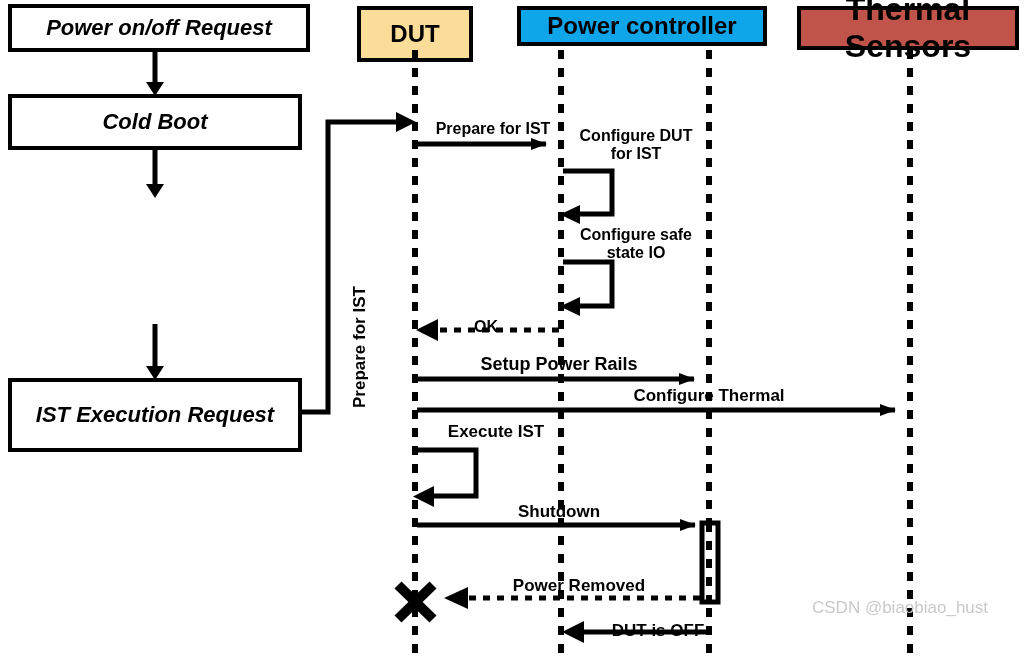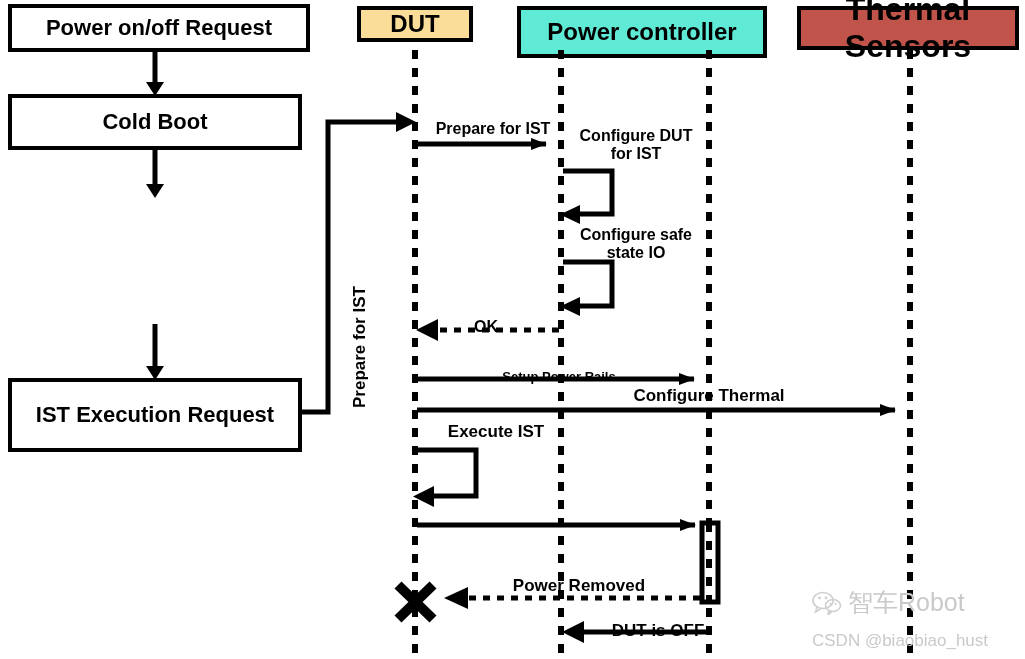--- a/index.html
+++ b/index.html
@@ -31,20 +31,21 @@
     box-sizing: border-box;
     border: 4px solid #000000;
     background: #ffffff;
     display: flex;
     align-items: center;
     justify-content: center;
     text-align: center;
     font-weight: bold;
     color: #000000;
     line-height: 1.15;
+    font-style: italic;
   }
   .fc-box .lbl { display: block; width: 100%; }
 
   
   .ll-head {
     position: absolute;
     box-sizing: border-box;
     border: 4px solid #000000;
     display: flex;
     align-items: center;
@@ -102,25 +103,25 @@
 
   <div class="fc-box" id="box-cold-boot" style="left:8px; top:94px; width:294px; height:56px; font-size:22px;">
     <span class="lbl">Cold Boot</span>
   </div>
 
 
   <div class="fc-box" id="box-ist-request" style="left:8px; top:378px; width:294px; height:74px; font-size:22px;">
     <span class="lbl">IST Execution Request</span>
   </div>
 
-  <div class="ll-head" id="head-dut" style="left:357px; top:6px; width:116px; height:36px; font-size:24px; background:#FBDD9A;">
+  <div class="ll-head" id="head-dut" style="left:357px; top:6px; width:116px; height:56px; font-size:24px; background:#FBDD9A;">
     <span>DUT</span>
   </div>
 
-  <div class="ll-head" id="head-power-controller" style="left:517px; top:6px; width:250px; height:52px; font-size:24px; background:#5eead4;">
+  <div class="ll-head" id="head-power-controller" style="left:517px; top:6px; width:250px; height:40px; font-size:24px; background:#0ea5e9;">
     <span>Power controller</span>
   </div>
 
   <div class="ll-head" id="head-thermal-sensors" style="left:797px; top:6px; width:222px; height:44px; font-size:32px; background:#C0534A;">
     <span>Thermal Sensors</span>
   </div>
 
   <svg class="layer" viewBox="0 0 1025 659">
     <defs>
       <marker id="ah" markerWidth="12" markerHeight="12" refX="11" refY="5" orient="auto" markerUnits="userSpaceOnUse">
@@ -212,43 +213,31 @@
   <div class="msg-lbl" style="left:418px; top:120px; width:150px; font-size:16px;">Prepare for IST</div>
 
   <div class="msg-lbl" style="left:560px; top:127px; width:152px; font-size:16px;">Configure DUT
 for IST</div>
 
   <div class="msg-lbl" style="left:560px; top:226px; width:152px; font-size:16px;">Configure safe
 state IO</div>
 
   <div class="msg-lbl" style="left:458px; top:318px; width:56px; font-size:16px;">OK</div>
 
-  <div class="msg-lbl" style="left:449px; top:370px; width:220px; font-size:13px;">Setup Power Rails</div>
+  <div class="msg-lbl" style="left:449px; top:354px; width:220px; font-size:18px;">Setup Power Rails</div>
 
   <div class="msg-lbl" style="left:608px; top:386px; width:202px; font-size:17px;">Configure Thermal</div>
 
   <div class="msg-lbl" style="left:420px; top:422px; width:152px; font-size:17px;">Execute IST</div>
 
+  <div class="msg-lbl" style="left:464px; top:502px; width:190px; font-size:17px;">Shutdown</div>
 
   <div class="msg-lbl" style="left:468px; top:576px; width:222px; font-size:17px;">Power Removed</div>
 
   <div class="msg-lbl" style="left:600px; top:621px; width:116px; font-size:17px;">DUT is OFF</div>
 
   <div class="msg-lbl vert" style="left:350px; top:408px; font-size:17px; transform: rotate(-90deg);">Prepare for IST</div>
 
   <div id="watermark" style="left:812px; top:586px;">
-    <div class="wm-top">
-      <svg class="wechat-icon" width="30" height="24" viewBox="0 0 30 24">
-        <ellipse cx="11" cy="9.5" rx="10" ry="8" fill="none" stroke="#cfcfcf" stroke-width="1.6"></ellipse>
-        <path d="M5,16 L3.5,21 L8.5,18" fill="none" stroke="#cfcfcf" stroke-width="1.6"></path>
-        <circle cx="7.5" cy="7" r="1.4" fill="#cfcfcf"></circle>
-        <circle cx="14" cy="7" r="1.4" fill="#cfcfcf"></circle>
-        <ellipse cx="21" cy="14.5" rx="7.5" ry="6" fill="none" stroke="#cfcfcf" stroke-width="1.6"></ellipse>
-        <path d="M17,20 L16,23.3 L19.6,21.3" fill="none" stroke="#cfcfcf" stroke-width="1.6"></path>
-        <circle cx="18.5" cy="12.8" r="1.1" fill="#cfcfcf"></circle>
-        <circle cx="23.5" cy="12.8" r="1.1" fill="#cfcfcf"></circle>
-      </svg>
-      <span>智车Robot</span>
-    </div>
     <div class="wm-bot">CSDN @biaobiao_hust</div>
   </div>
 
 </div>
 
 </body></html>

